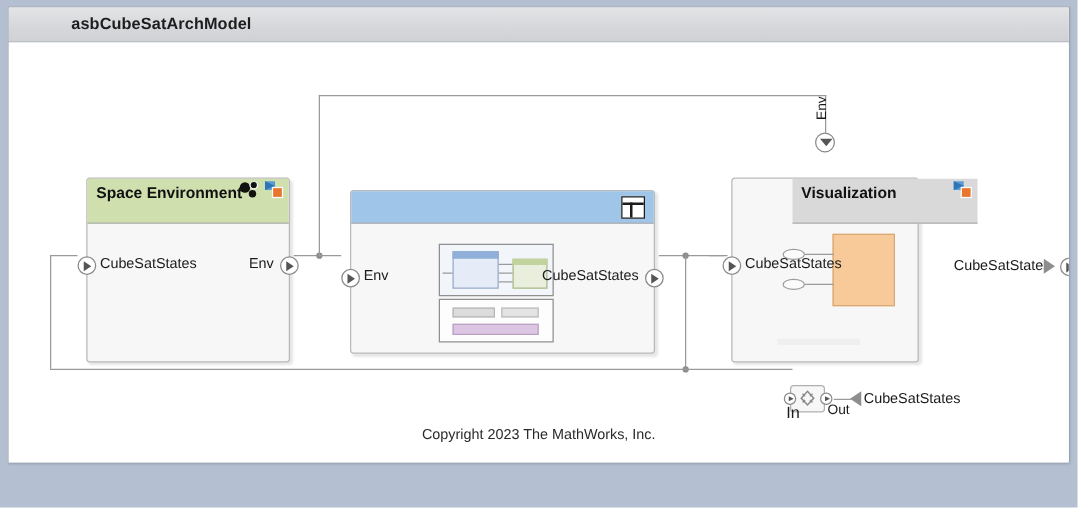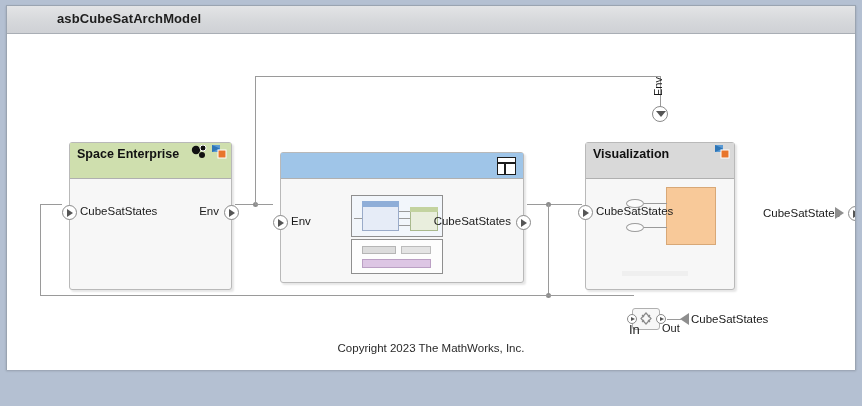--- a/index.html
+++ b/index.html
@@ -109,21 +109,21 @@
   .msn-icon:before{content:"";position:absolute;left:0;top:4px;width:100%;height:1.6px;background:#1c1c1c;}
   .msn-icon:after{content:"";position:absolute;left:6px;top:4px;width:1.6px;bottom:0;background:#1c1c1c;}
 
   .thumb{position:absolute;box-sizing:border-box;border:1px solid #8f8f8f;background:#fff;}
   #thumbTop{left:70px;top:42px;width:92px;height:42px;background:#f2f6fb;}
   #thumbBot{left:70px;top:86px;width:92px;height:35px;background:#fdfdfd;}
   .mini{position:absolute;box-sizing:border-box;}
 
   
   #blkViz{left:578px;top:108px;width:150px;height:148px;}
-  #blkViz .hdr{height:36px;}
+  #blkViz .hdr{height:36px;margin-left:48px;}
   .viz-rect{position:absolute;left:80px;top:44px;width:50px;height:58px;
             background:#f8c999;border:1px solid #d8a877;box-sizing:border-box;}
   .viz-ell{position:absolute;width:18px;height:9px;border-radius:50%;
            background:#fbfbfb;border:1px solid #9c9c9c;box-sizing:border-box;}
   .viz-ln{position:absolute;height:1px;background:#9a9a9a;}
   .viz-bar{position:absolute;left:36px;top:128px;width:66px;height:5px;background:#efefef;}
 
   
   #connBlk{position:absolute;left:625px;top:274px;width:28px;height:22px;
            background:#f7f7f7;border:1px solid #b0b0b0;border-radius:3px;box-sizing:border-box;}
@@ -168,21 +168,21 @@
 
     <div class="wire-h" style="left:541px;top:261px;width:86px;"></div>
 
     <div class="wire-v" style="left:33px;top:170px;height:91px;"></div>
     <div class="wire-h" style="left:33px;top:170px;width:22px;"></div>
 
     <div class="wire-h" style="left:560px;top:170px;width:15px;"></div>
 
     <div class="blk" id="blkSpaceEnv">
       <div class="hdr hdr-green">
-        <div class="nm">Space Enterprise</div>
+        <div class="nm">Space Environment</div>
 
         <svg class="badge-variant" style="right:22px;top:2px;" viewBox="0 0 18 14">
           <circle cx="5" cy="5" r="4.2" fill="#111"></circle>
           <circle cx="12" cy="3" r="3" fill="#111"></circle>
           <circle cx="11" cy="10" r="3" fill="#111"></circle>
           <circle cx="12" cy="3" r="3" fill="none" stroke="#fff" stroke-width="1"></circle>
         </svg>
 
         <svg class="badge-ref" style="right:3px;top:1px;" viewBox="0 0 17 15">
           <path d="M1 1 L9 1 L9 8 L1 8 Z" fill="#5b9bd5"></path>

